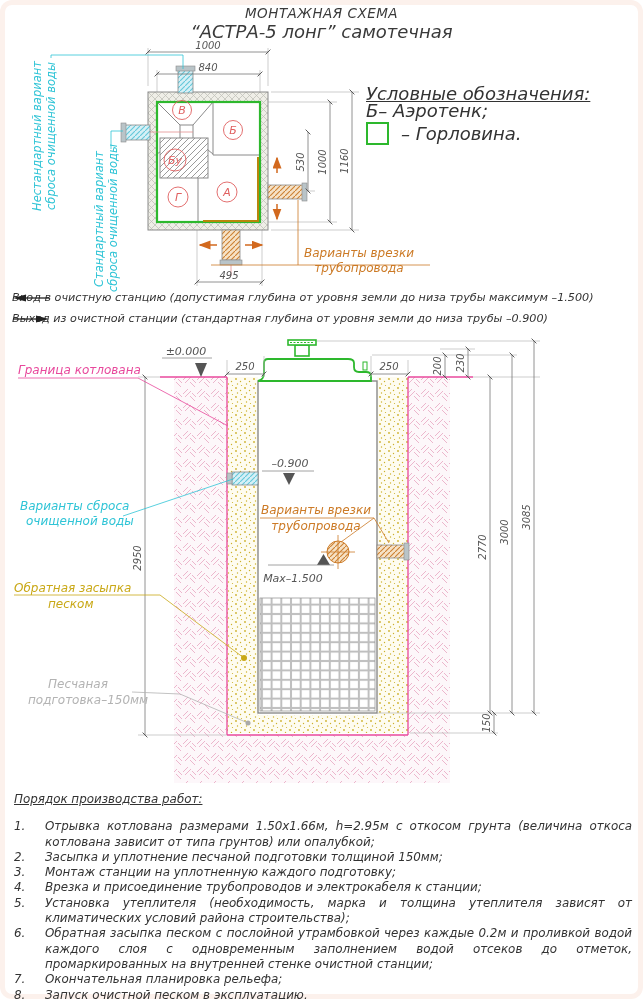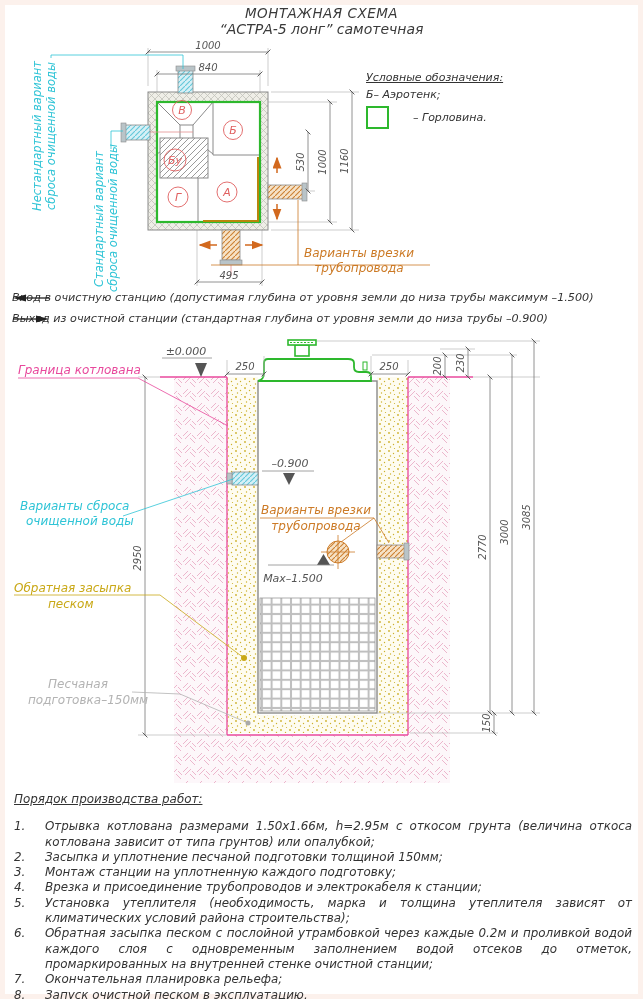--- a/index.html
+++ b/index.html
@@ -1,26 +1,26 @@
 <!DOCTYPE html>
 <html><head>
 <meta charset="utf-8">
 <style>
   html,body{margin:0;padding:0;background:#fff;}
   .page{position:relative;width:643px;height:999px;background:#fff;overflow:hidden;
         font-family:"DejaVu Sans",sans-serif;font-style:italic;color:#383838;
-        box-shadow:inset 0 0 0 5px #fcf1ec;}
+        box-shadow:inset 0 0 0 5px #fcf1ec;border-radius:12px;}
   .abs{position:absolute;}
   .title1{left:0;right:0;top:5px;text-align:center;font-size:13.5px;color:#3a3a3a;letter-spacing:.5px;}
-  .title2{left:0;right:0;top:21px;text-align:center;font-size:14px;color:#3a3a3a;}
+  .title2{left:0;right:0;top:21px;text-align:center;font-size:18px;color:#3a3a3a;}
   .vlabel{color:#2fc4d6;font-size:11.5px;line-height:14px;text-align:center;white-space:nowrap;
           transform-origin:0 0;transform:rotate(-90deg);}
-  .legend{left:366px;top:69px;width:272px;font-size:11px;line-height:17.4px;color:#333;}
+  .legend{left:366px;top:85px;width:272px;font-size:18px;line-height:17.4px;color:#333;}
   .legend .lt{text-decoration:underline;}
-  .legend .grow{display:flex;align-items:center;gap:24px;margin-top:2px;}
+  .legend .grow{display:flex;align-items:center;gap:12px;margin-top:2px;}
   .gsq{width:19px;height:19px;border:2px solid #2db82d;flex:none;}
   .note-row{left:12px;width:625px;display:flex;align-items:center;gap:10px;}
   .note-row .ntext{font-size:11.2px;color:#333;white-space:nowrap;}
   .plan-ins-label{left:303px;top:246px;width:112px;text-align:center;color:#cc7a26;
                   font-size:12px;line-height:15px;}
   .worklist{left:14px;top:792px;width:618px;font-size:11.9px;line-height:15.3px;color:#333;}
   .worklist .wt{text-decoration:underline;margin-bottom:12px;}
   .wrow{display:flex;}
   .wnum{width:31px;flex:none;}
   .wtxt{flex:1;text-align:justify;}

